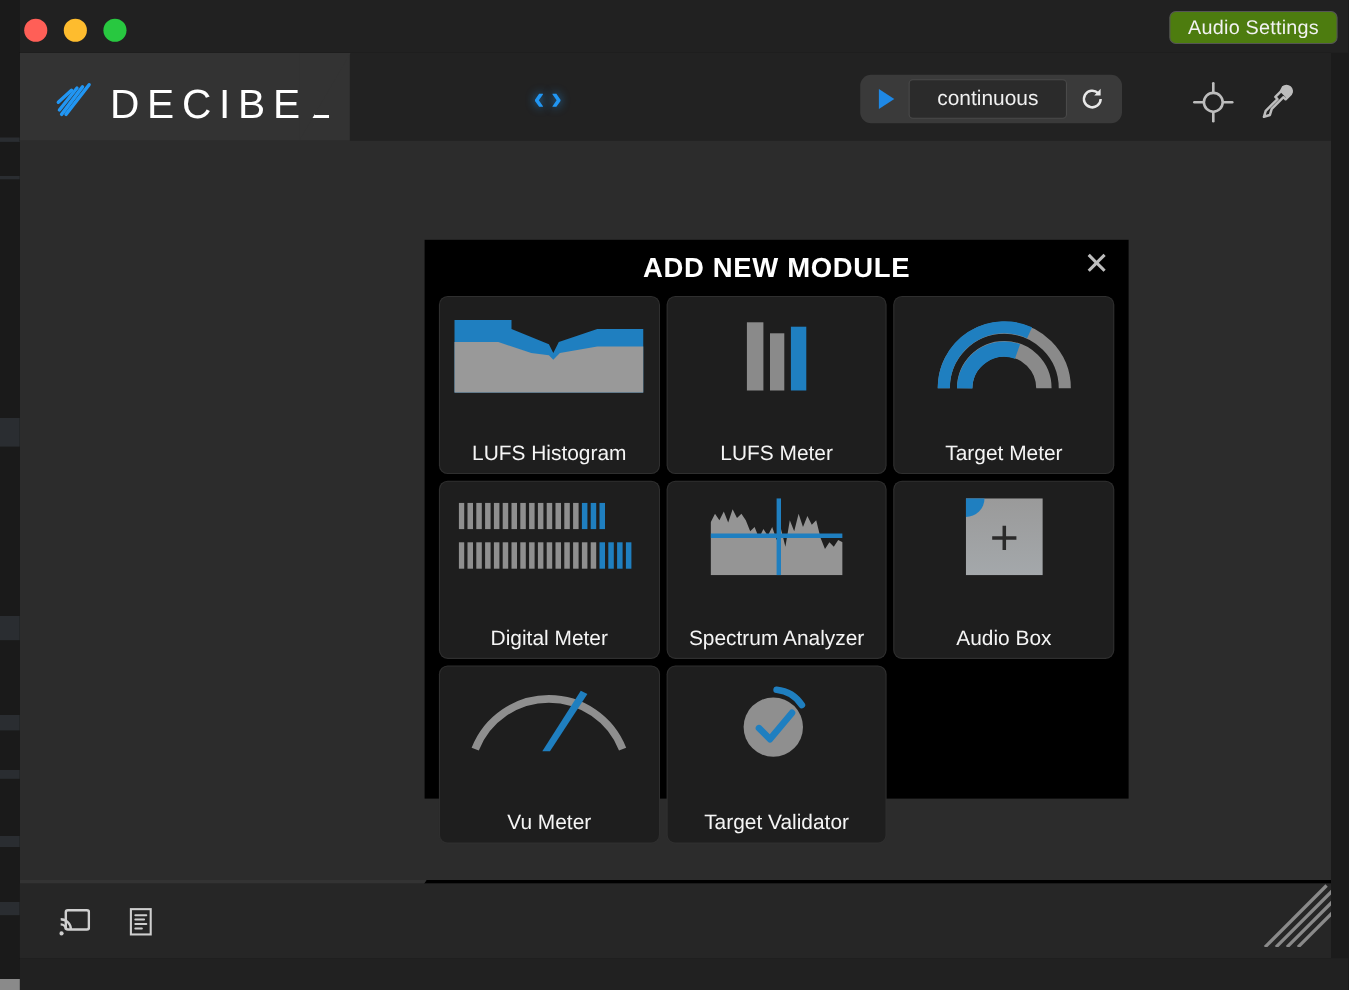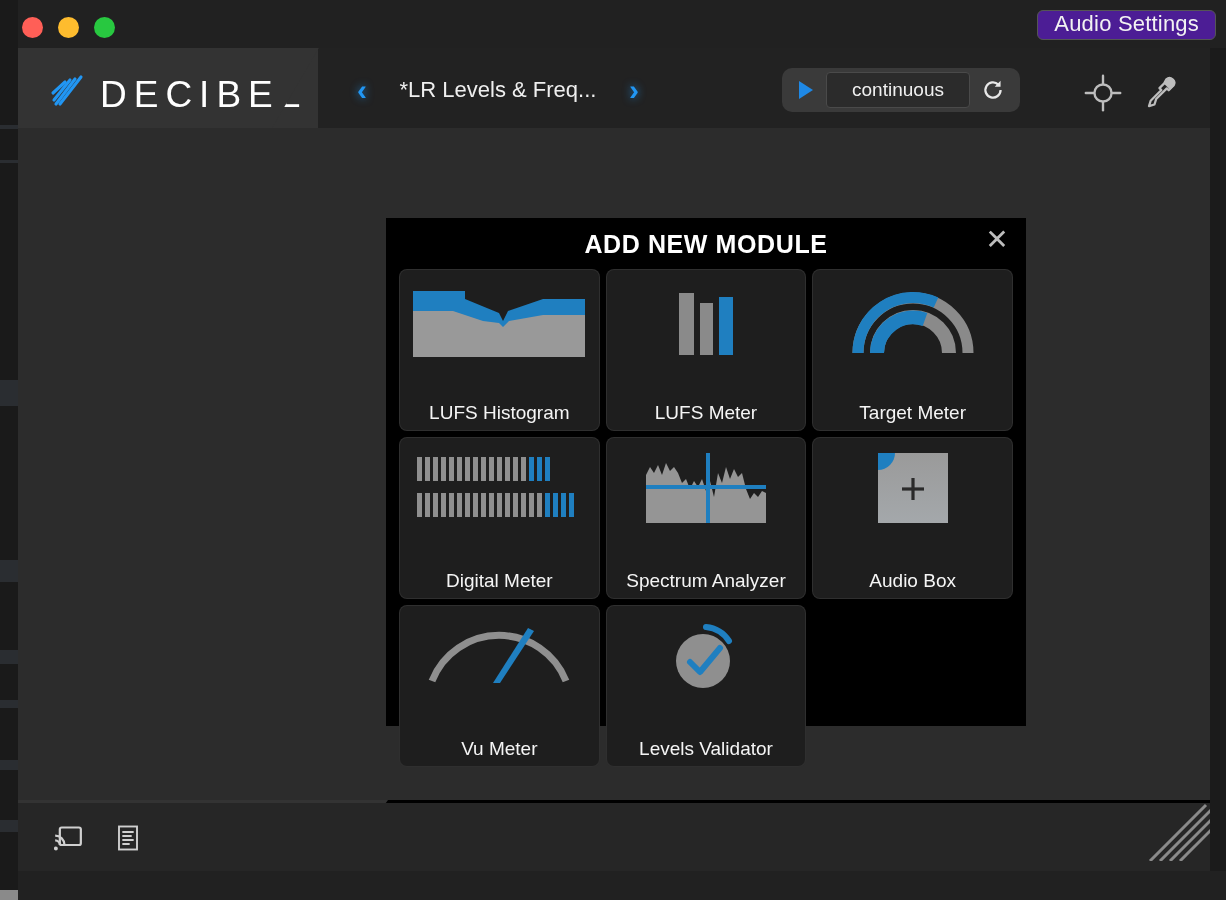--- a/index.html
+++ b/index.html
@@ -21,23 +21,23 @@
 
   
   .titlebar { position:absolute; left:18px; top:0; width:1208px; height:48px;
     background:#212121; }
   .traffic { position:absolute; left:0px; top:17px; width:130px; height:22px; }
   .dot { position:absolute; top:0; width:21px; height:21px; border-radius:50%; }
   .dot.red   { left:4px;  background:#ff5f57; }
   .dot.amber { left:40px; background:#febc2e; }
   .dot.green { left:76px; background:#28c840; }
   .audio-settings { position:absolute; right:10px; top:10px; height:30px;
-    padding:0 16px; display:flex; align-items:flex-start; justify-content:center;
-    background:#4c1d95; border:1px solid #555; border-radius:6px;
-    color:#f2f2f2; font-size:22px; letter-spacing:.2px; cursor:pointer; }
+    padding:0 16px; display:flex; align-items:center; justify-content:center;
+    background:#4d7c0f; border:1px solid #555; border-radius:6px;
+    color:#f2f2f2; font-size:18px; letter-spacing:.2px; cursor:pointer; }
 
   
   .plugin { position:absolute; left:18px; top:48px; width:1192px; height:823px;
     background:#262626; overflow:hidden; }
 
   
   .header { position:absolute; left:0; top:0; width:1192px; height:80px;
     background:#262626; }
   .header-dark { position:absolute; left:0; top:0; width:1192px; height:80px;
     background:#222; }
@@ -172,21 +172,20 @@
             <line x1="6" y1="34" x2="25" y2="9"></line>
             <line x1="4" y1="30" x2="20" y2="10"></line>
             <line x1="3" y1="23" x2="15" y2="12"></line>
           </g>
         </svg>
         <div class="logo-text">DECIBEL</div>
       </div>
 
       <div class="preset-nav">
         <span class="chev">‹</span>
-        <span class="preset-name">*LR Levels &amp; Freq...</span>
         <span class="chev">›</span>
       </div>
 
       <div class="transport">
         <div class="play-btn">
           <div class="play-tri"></div>
         </div>
         <div class="mode-box">
           <span>continuous</span>
         </div>
@@ -360,21 +359,21 @@
 
 
           <div class="card">
             <div class="art">
               <svg width="86" height="78" viewBox="0 0 86 78">
                 <circle cx="40" cy="44" r="27" fill="#8f8f8f"></circle>
                 <path d="M43 10 A31 31 0 0 1 66 24" fill="none" stroke="#1f7fc0" stroke-width="6" stroke-linecap="round"></path>
                 <path d="M27 45 L37 55 L57 31" fill="none" stroke="#1f7fc0" stroke-width="6" stroke-linecap="round" stroke-linejoin="round"></path>
               </svg>
             </div>
-            <div class="cap">Levels Validator</div>
+            <div class="cap">Target Validator</div>
           </div>
 
         </div>
       </div>
     </div>
 
     <div class="tabstrip">
       <div class="tabplate"></div>
       <div class="tab-label">Tab</div>
       <svg class="cast-tab-icon" viewBox="0 0 24 22">

